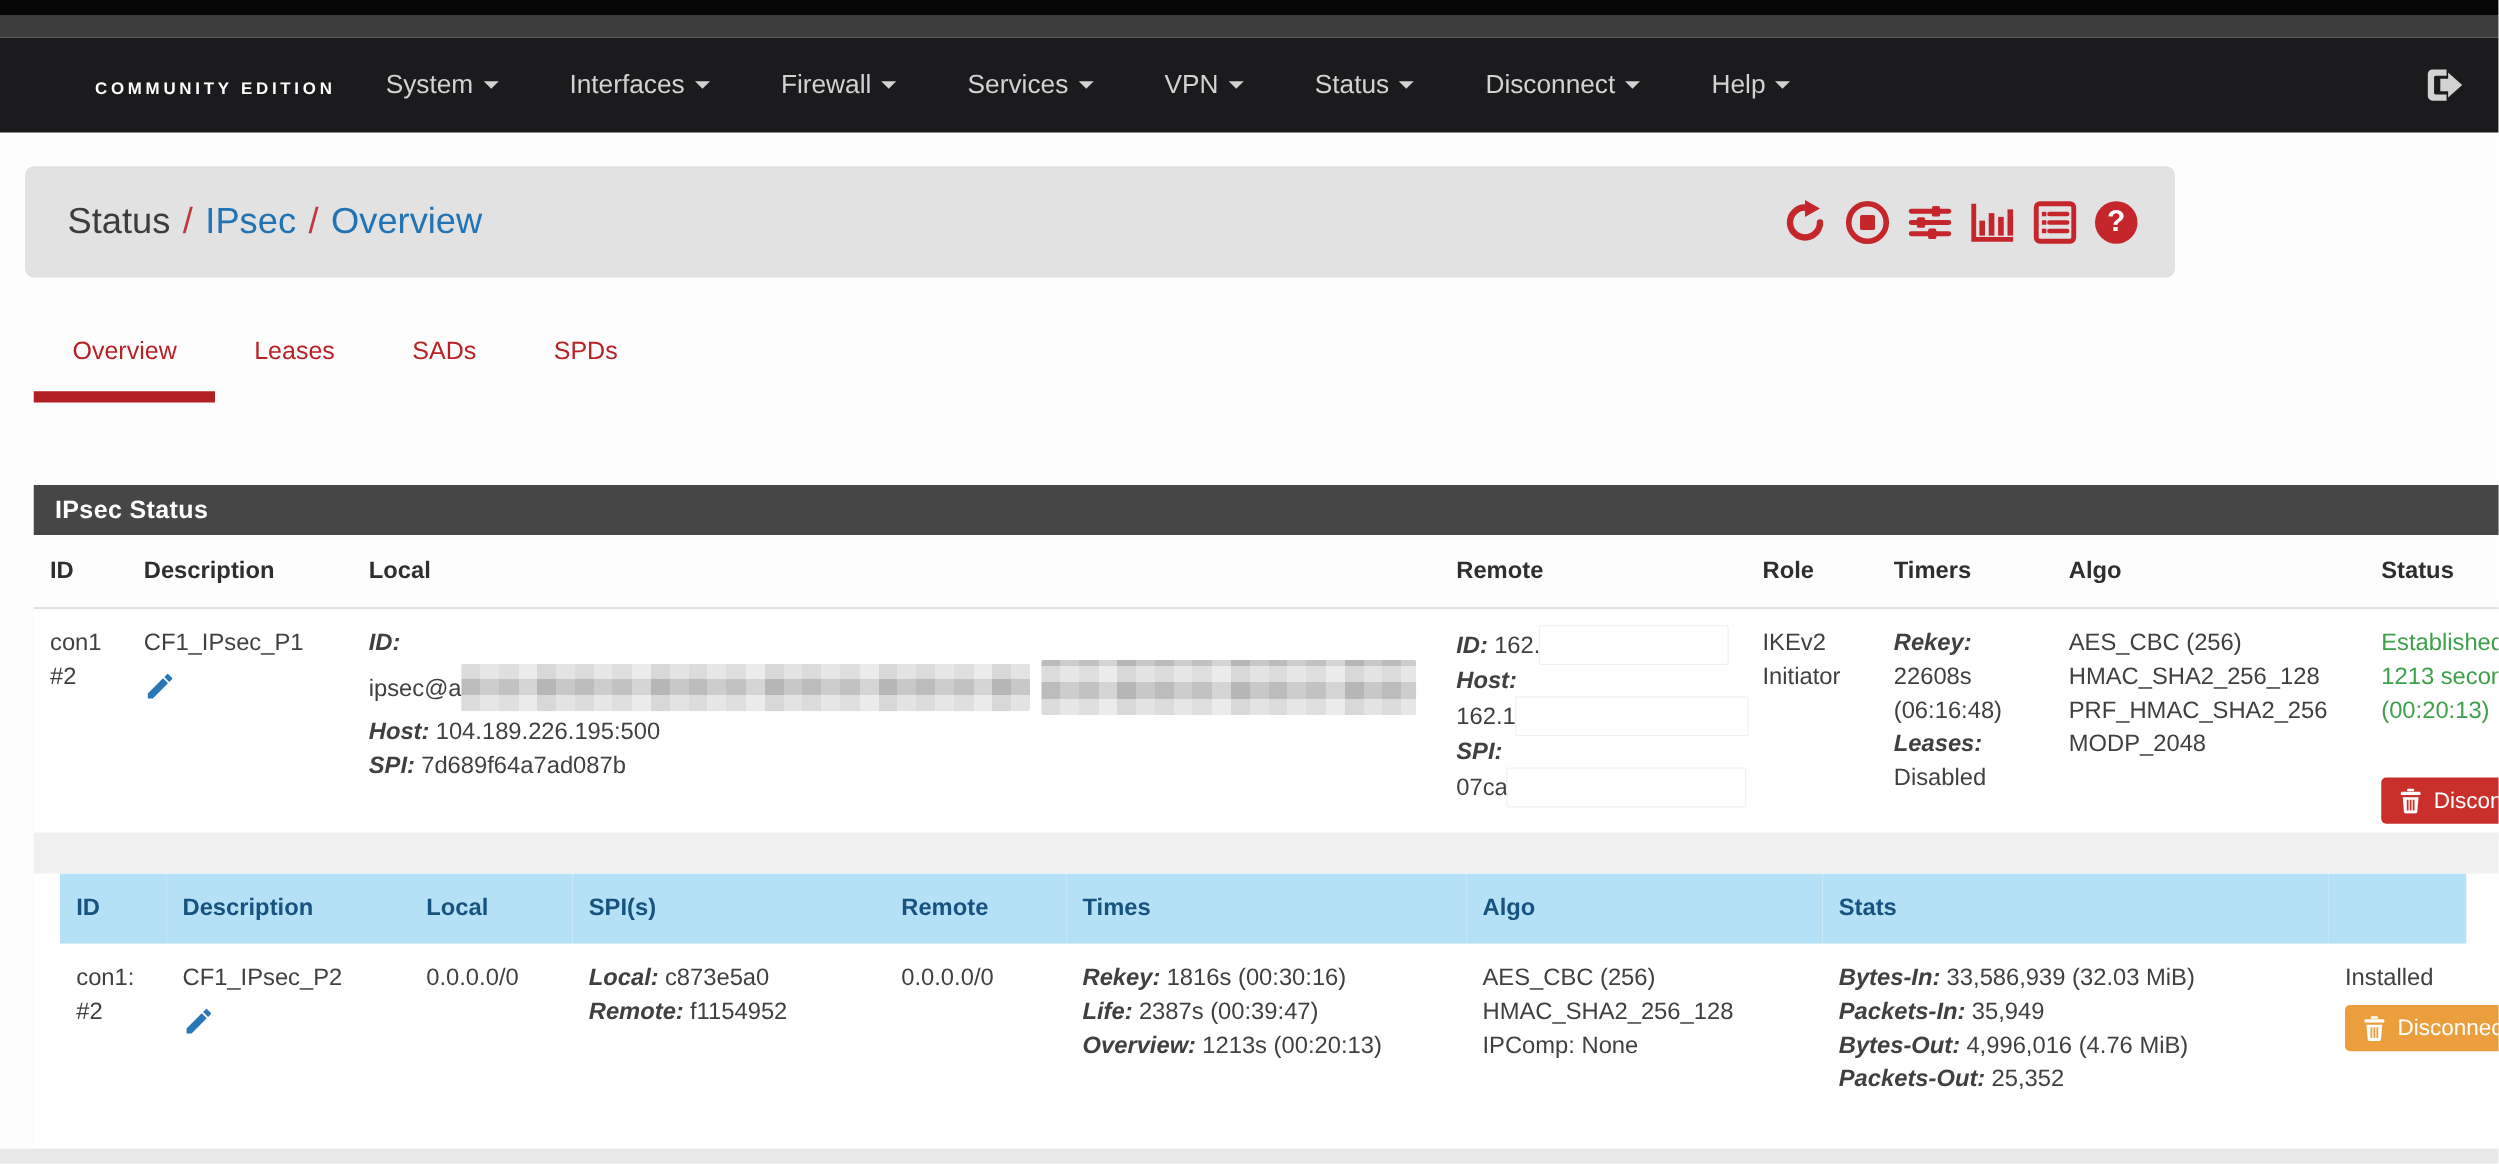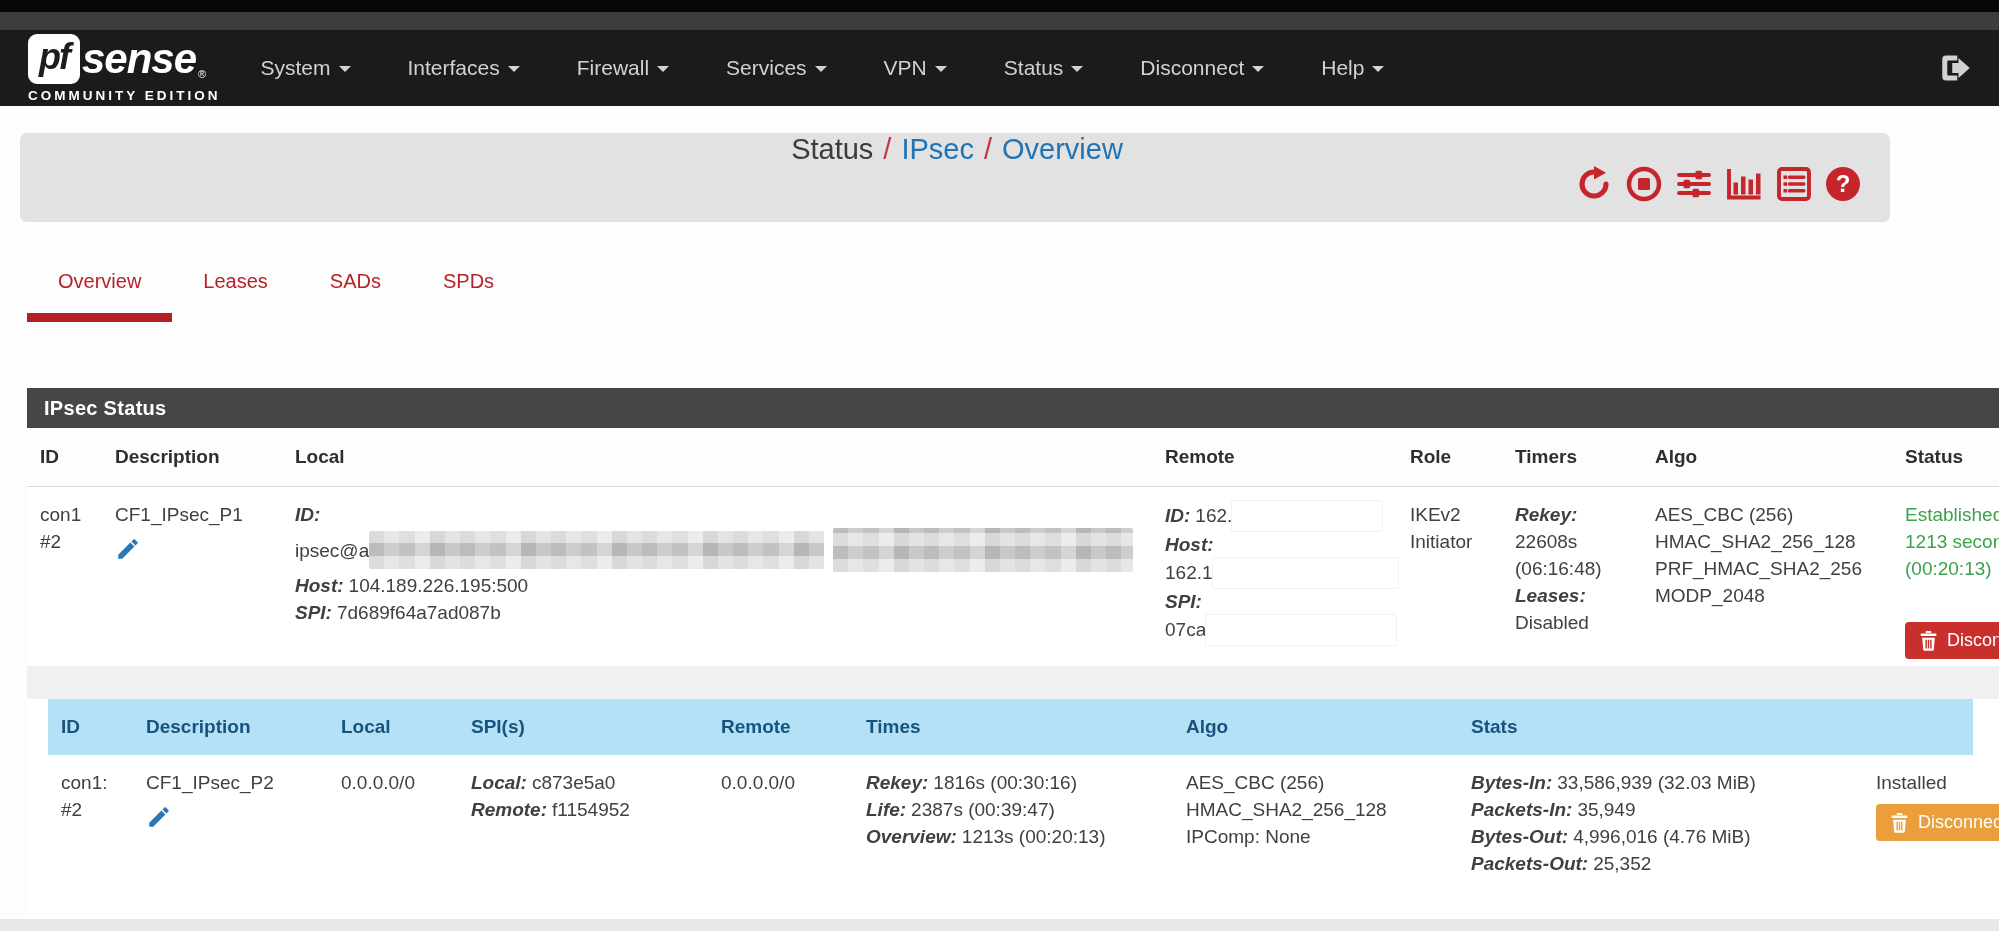--- a/index.html
+++ b/index.html
@@ -10,30 +10,30 @@
   .strip-black { position:absolute; top:0; left:0; width:100%; height:12px; background:#060606; }
   .strip-gray  { position:absolute; top:12px; left:0; width:100%; height:18px; background:#3d3d3d; }
   .navbar { position:absolute; top:30px; left:0; width:100%; height:76px; background:#1b1b1d;
             display:flex; align-items:center; padding:0 28px; }
   .brand { display:flex; flex-direction:column; cursor:pointer; }
   .brand-top { display:flex; align-items:center; }
   .pf-box { background:#ffffff; border-radius:9px; width:52px; height:50px; display:flex; align-items:center; justify-content:center; }
   .pf-box span { font-style:italic; font-weight:800; font-size:36px; color:#1d1d1f; letter-spacing:-2px; transform:translateY(-2px); }
   .sense { color:#ffffff; font-style:italic; font-weight:800; font-size:42px; letter-spacing:-1px; margin-left:2px; }
   .reg { color:#ffffff; font-size:11px; align-self:flex-end; margin:0 0 4px 2px; }
-  .edition { color:#ffffff; font-size:13.5px; font-weight:700; letter-spacing:3px; margin-top:4px; }
+  .edition { color:#ffffff; font-size:13.5px; font-weight:700; letter-spacing:3px; margin-top:4px;margin-left:48px; }
   .nav-items { display:flex; align-items:center; gap:57px; margin-left:40px; flex:1; }
   .nav-item { color:#d2d2d2; font-size:21px; cursor:pointer; white-space:nowrap; }
   .caret { display:inline-block; width:0; height:0; border-left:6px solid transparent; border-right:6px solid transparent;
            border-top:6px solid #d2d2d2; margin-left:8px; vertical-align:middle; }
   .signout { margin-left:auto; cursor:pointer; display:flex; align-items:center; }
 
   
-  .crumb-bar { position:absolute; top:133px; left:20px; width:1870px; height:89px; background:#e2e2e2;
-               border-radius:7px; display:flex; align-items:center; padding:0 30px 0 34px;flex-direction:column; }
+  .crumb-bar { position:absolute; top:133px; left:20px; width:1720px; height:89px; background:#e2e2e2;
+               border-radius:7px; display:flex; align-items:center; padding:0 30px 0 34px; }
   .crumb { font-size:29px; color:#3c3c3c; }
   .crumb .sep { color:#c2383e; padding:0 10px; }
   .crumb a { color:#2173b3; text-decoration:none; cursor:pointer; }
   .crumb-icons { margin-left:auto; display:flex; align-items:center; gap:14px; }
   .cicon { width:36px; height:36px; display:flex; align-items:center; justify-content:center; cursor:pointer; }
   .help-circle { width:34px; height:34px; border-radius:50%; background:#c5262c; color:#fff; font-weight:800;
                  font-size:24px; display:flex; align-items:center; justify-content:center; cursor:pointer; }
 
   
   .tabs { position:absolute; top:270px; left:27px; display:flex; }
@@ -86,27 +86,20 @@
 </head>
 <body>
 
 <div class="page">
 
   <div class="strip-black"></div>
   <div class="strip-gray"></div>
 
   <header class="navbar">
     <div class="brand">
-      <div class="brand-top">
-        <div class="pf-box">
-            <span>pf</span>
-          </div>
-        <span class="sense">sense</span>
-        <span class="reg">®</span>
-      </div>
       <div class="edition">COMMUNITY EDITION</div>
     </div>
     <nav class="nav-items">
       <span class="nav-item"><span>System</span><span class="caret"></span></span>
       <span class="nav-item"><span>Interfaces</span><span class="caret"></span></span>
       <span class="nav-item"><span>Firewall</span><span class="caret"></span></span>
       <span class="nav-item"><span>Services</span><span class="caret"></span></span>
       <span class="nav-item"><span>VPN</span><span class="caret"></span></span>
       <span class="nav-item"><span>Status</span><span class="caret"></span></span>
       <span class="nav-item"><span>Disconnect</span><span class="caret"></span></span>

